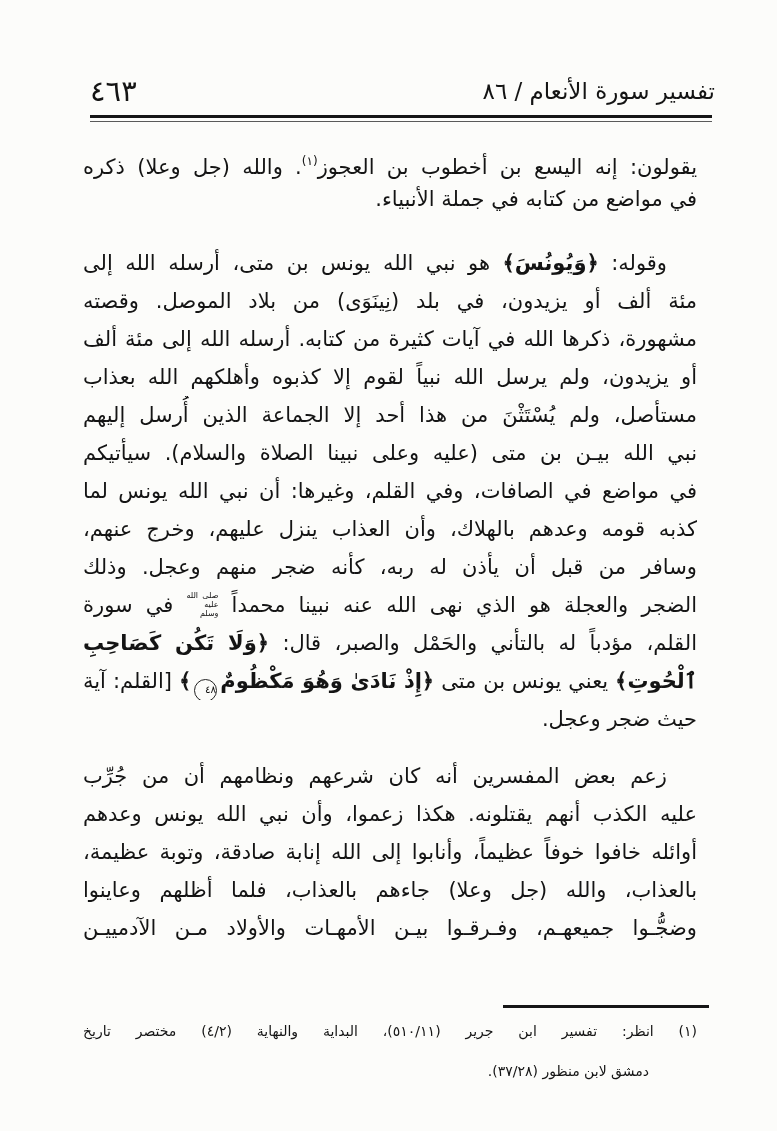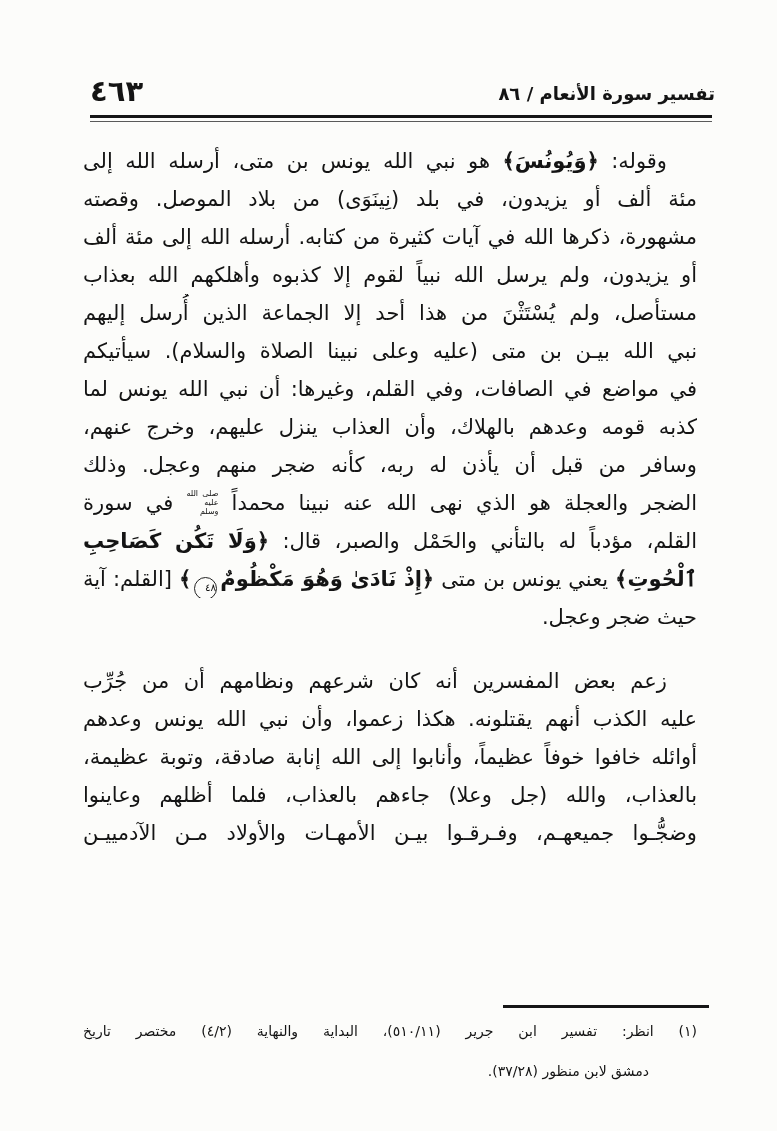--- a/index.html
+++ b/index.html
@@ -10,22 +10,22 @@
   }
   .page{
     position:relative;width:777px;height:1131px;
     background:#fcfcfa;color:#141414;direction:rtl;overflow:hidden;
   }
   
   .hdr{
     position:absolute;top:70px;right:62px;left:90px;
     display:flex;justify-content:space-between;align-items:flex-end;
   }
-  .chapter{font-size:18px;font-weight:bold;letter-spacing:0;}
-  .pagenum{font-size:29px;font-weight:bold;transform:translateY(4px);text-align:right;}
+  .chapter{font-size:23px;font-weight:normal;letter-spacing:0;}
+  .pagenum{font-size:29px;font-weight:normal;transform:translateY(4px);text-align:right;}
   .rule{
     position:absolute;top:115px;left:90px;width:622px;height:3px;
     border-top:3px solid #161616;border-bottom:1px solid #5a5a5a;
   }
   
   .bodytext{position:absolute;top:142px;right:80px;width:614px;}
   .para{margin:0;}
   .para:nth-child(2){margin-top:26px;}
   .para:nth-child(3){margin-top:19px;}
   .para.indent .line:first-child{text-indent:30px;}
@@ -64,20 +64,24 @@
 <div class="page">
 
   <div class="hdr">
     <div class="chapter">تفسير سورة الأنعام / ٨٦</div>
     <div class="pagenum">٤٦٣</div>
   </div>
 
   <div class="rule"></div>
 
   <main class="bodytext">
+      <div class="para">
+        <div class="line">يقولون: إنه اليسع بن أخطوب بن العجوز<sup class="fnref">(١)</sup>. والله (جل وعلا) ذكره</div>
+        <div class="line end">في مواضع من كتابه في جملة الأنبياء.</div>
+      </div>
       <div class="para indent">
         <div class="line">وقوله: <span class="quran">﴿وَيُونُسَ﴾</span> هو نبي الله يونس بن متى، أرسله الله إلى</div>
         <div class="line">مئة ألف أو يزيدون، في بلد (نِينَوَى) من بلاد الموصل. وقصته</div>
         <div class="line">مشهورة، ذكرها الله في آيات كثيرة من كتابه. أرسله الله إلى مئة ألف</div>
         <div class="line">أو يزيدون، ولم يرسل الله نبياً لقوم إلا كذبوه وأهلكهم الله بعذاب</div>
         <div class="line">مستأصل، ولم يُسْتَثْنَ من هذا أحد إلا الجماعة الذين أُرسل إليهم</div>
         <div class="line">نبي الله بيـن بن متى (عليه وعلى نبينا الصلاة والسلام). سيأتيكم</div>
         <div class="line">في مواضع في الصافات، وفي القلم، وغيرها: أن نبي الله يونس لما</div>
         <div class="line">كذبه قومه وعدهم بالهلاك، وأن العذاب ينزل عليهم، وخرج عنهم،</div>
         <div class="line">وسافر من قبل أن يأذن له ربه، كأنه ضجر منهم وعجل. وذلك</div>

